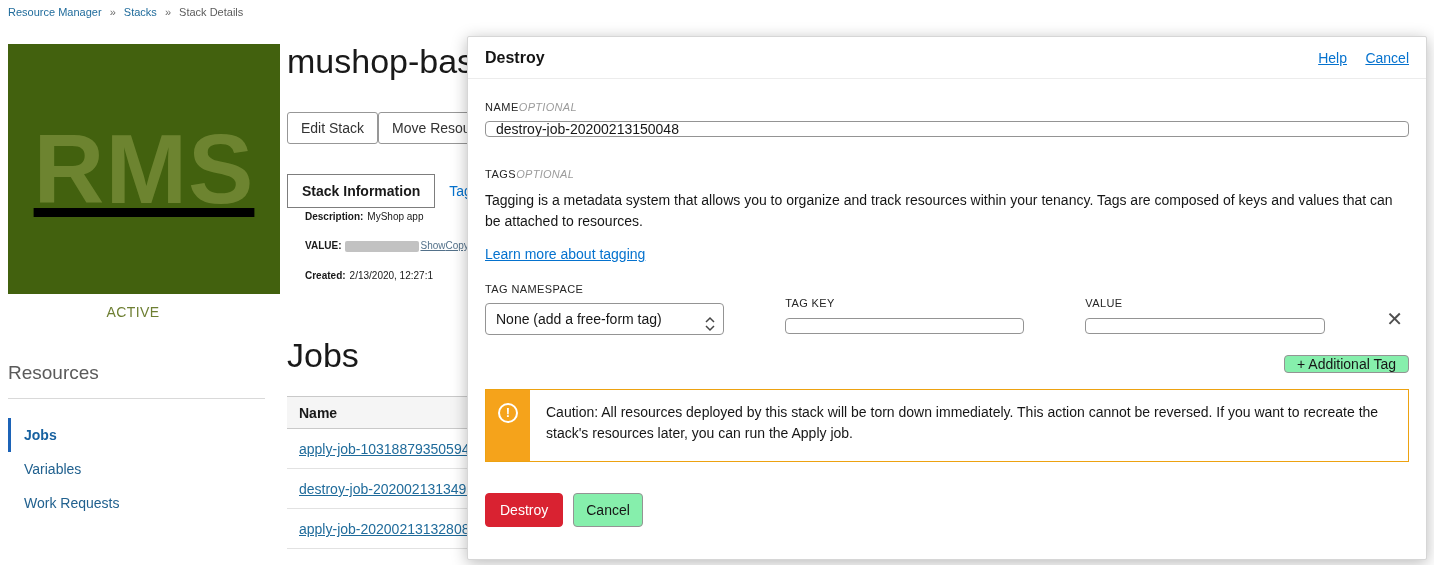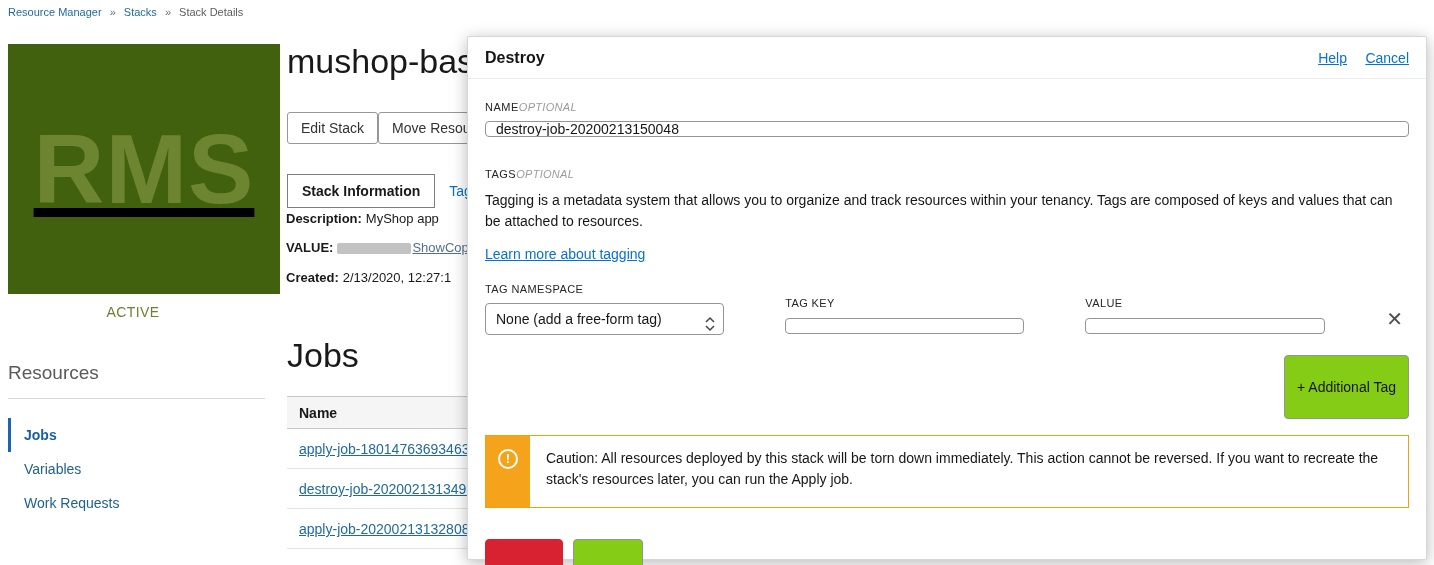--- a/index.html
+++ b/index.html
@@ -29,21 +29,21 @@
   .page-title { position:absolute; left:287px; top:42px; font-size:34px; font-weight:400; color:#191919; white-space:nowrap; }
   .btn-row { position:absolute; left:287px; top:112px; display:flex; }
   .btn { font-size:14px; padding:7px 13px; border:1px solid #979797; border-radius:3px;
          background:#fff; color:#333; cursor:pointer; white-space:nowrap;
          font-family:inherit; }
   .tabs { position:absolute; left:287px; top:174px; display:flex; align-items:flex-start; }
   .tab { font-size:14px; padding:8px 14px; cursor:pointer; white-space:nowrap; }
   .tab.active { border:1px solid #7d7d7d; font-weight:bold; color:#191919; background:#fff; }
   .tab.inactive { color:#0572ce; padding-top:9px; }
 
-  .detail-line { position:absolute; left:286px; font-size:13px; color:#191919; white-space:nowrap; }
+  .detail-line { position:absolute; left:305px; font-size:10px; color:#191919; white-space:nowrap; }
   .detail-line b { font-weight:bold; margin-right:4px; }
   .redacted { display:inline-block; width:74px; height:11px; background:#c2c2c2;
               border-radius:2px; vertical-align:middle; margin-right:1px; }
   .detail-line .mini-link { color:#53718a; text-decoration:underline; cursor:pointer; }
 
   .jobs-heading { position:absolute; left:287px; top:336px; font-size:34px; font-weight:400; color:#191919; }
 
   .jobs-table { position:absolute; left:287px; top:396px; width:1140px; font-size:14px; }
   .jt-header { height:33px; line-height:33px; background:#f5f5f5; border-top:1px solid #c9c9c9;
                border-bottom:1px solid #c9c9c9; font-weight:bold; padding-left:12px; color:#191919; }
@@ -76,22 +76,22 @@
   .tag-col .col-label { font-size:11px; color:#262626; letter-spacing:.4px; margin-bottom:8px; }
   .w287 { width:287px; } .w288 { width:288px; }
   .select { position:relative; height:32px; border:1px solid #949494; border-radius:4px;
             line-height:30px; padding:0 30px 0 10px; font-size:14px; color:#161616;
             background:#fff; cursor:pointer; white-space:nowrap; }
   .select .arrows { position:absolute; right:8px; top:8px; }
   .remove-tag { flex:1; display:flex; justify-content:flex-end; align-items:center;
                 height:32px; font-size:20px; color:#4f4f4f; cursor:pointer; padding-right:6px; }
 
   .add-tag-row { display:flex; justify-content:flex-end; margin-top:20px; }
-  .btn-secondary { font-size:14px; padding:23px 12px; border:1px solid #949494; border-radius:4px;
-                   background:#84cc16; color:#161616; cursor:pointer; font-family:inherit; }
+  .btn-secondary { font-size:14px; padding:0 12px; border:1px solid #949494; border-radius:4px;
+                   background:#86efac; color:#161616; cursor:pointer; font-family:inherit; }
 
   .caution { margin-top:16px; display:flex; border:1px solid #eda211; min-height:73px; background:#fff; }
   .caution-stripe { width:44px; flex:none; background:#f5a31b; display:flex; justify-content:center; padding-top:13px; }
   .caution-icon { width:20px; height:20px; flex:none; border:2px solid #fff; border-radius:50%;
                   color:#fff; font-weight:bold; font-size:13px; line-height:16px; text-align:center; }
   .caution-text { padding:12px 16px; font-size:14px; line-height:21px; color:#161616; }
 
   .m-footer { display:flex; gap:10px; margin-top:31px; }
   .btn-danger { font-size:14px; padding:8px 14px; border:1px solid #d92231; border-radius:4px;
                 background:#d92231; color:#fff; cursor:pointer; font-family:inherit; }
@@ -141,21 +141,21 @@
   </div>
   <div class="detail-line" style="top:270px;">
     <b>Created:</b><span>2/13/2020, 12:27:1</span>
   </div>
 
   <h2 class="jobs-heading">Jobs</h2>
 
   <div class="jobs-table">
     <div class="jt-header">Name</div>
     <div class="jt-row">
-      <a>apply-job-18014763693463</a>
+      <a>apply-job-10318879350594</a>
     </div>
     <div class="jt-row">
       <a>destroy-job-20200213134957</a>
     </div>
     <div class="jt-row">
       <a>apply-job-20200213132808</a>
     </div>
     <div class="jt-row"></div>
   </div>
 

